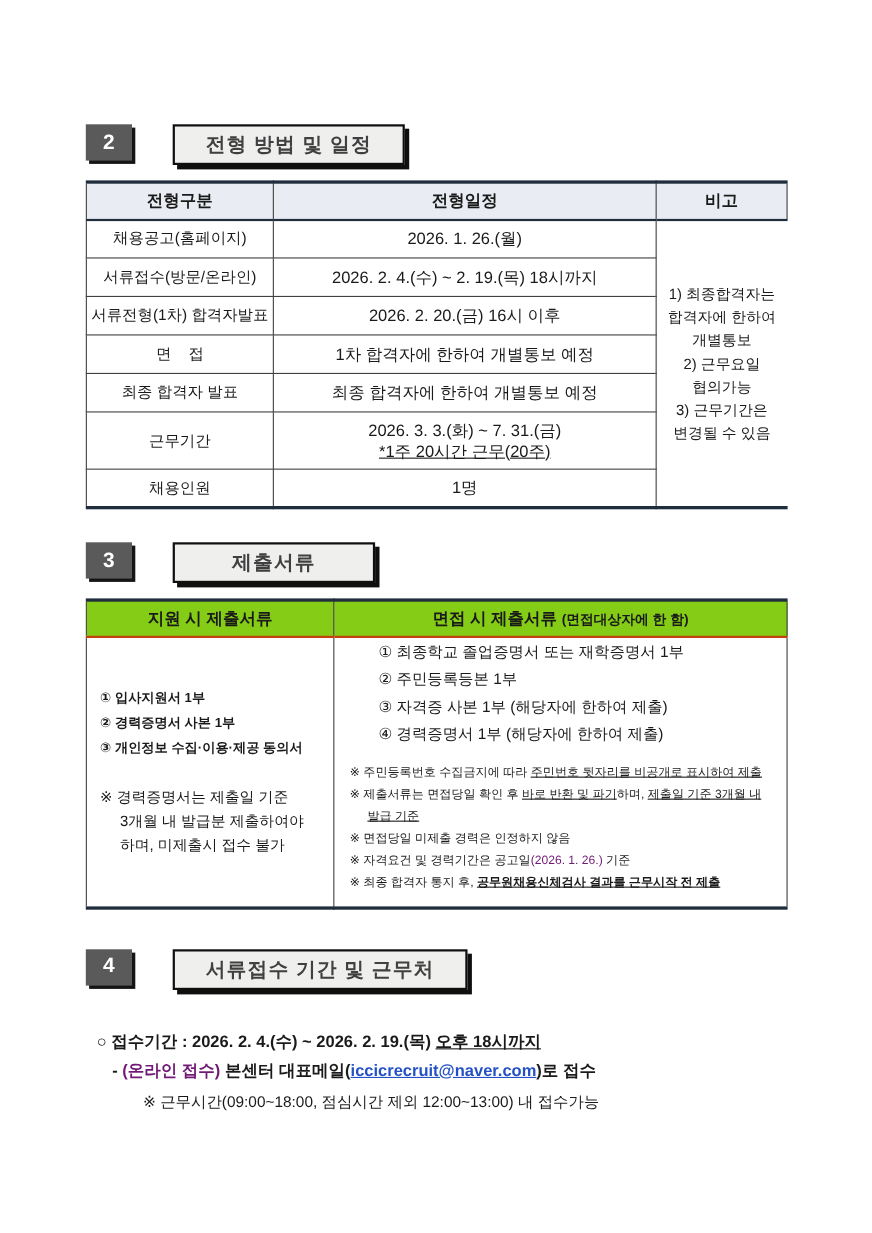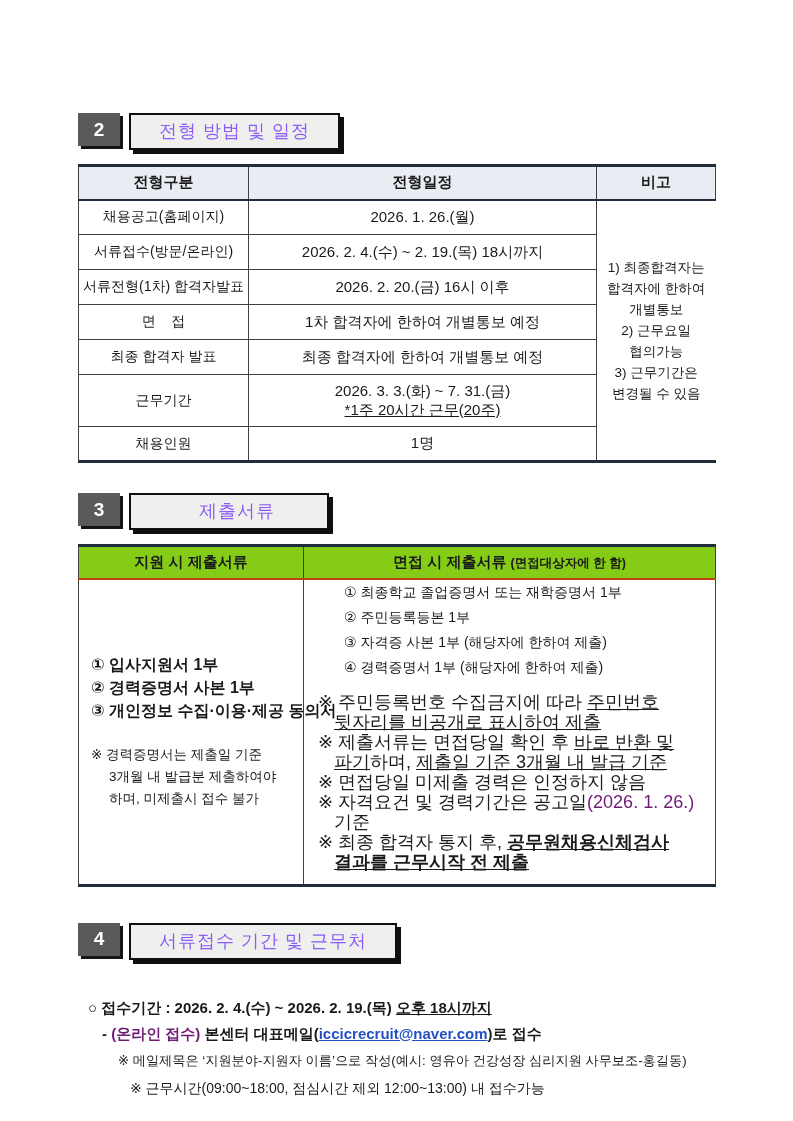--- a/index.html
+++ b/index.html
@@ -14,22 +14,22 @@
 
   
   .section-header { display:flex; align-items:flex-start; gap:9px; margin-bottom:14px; }
   .num-box {
     width:42px; height:33px; background:#5a5a5a; color:#fff;
     font-weight:bold; font-size:19px; display:flex; align-items:center; justify-content:center;
     box-shadow:3px 3px 0 #151515;
   }
   .title-box {
     background:#efefee; border:2px solid #0f0f0f; box-shadow:4px 4px 0 #0f0f0f;
-    font-weight:normal; font-size:18px; letter-spacing:1px; color:#8b5cf6;
-    padding:4px 28px 5px 28px; white-space:pre;
+    font-weight:bold; font-size:18px; letter-spacing:1px; color:#404040;
+    padding:4px 28px 5px 28px; white-space:pre;margin-left:28px;
   }
 
   
   table { border-collapse:collapse; width:637px; table-layout:fixed; }
   .t1 { border-top:3px solid #1f2d3d; border-bottom:3px solid #1f2d3d; margin-bottom:28px; }
   .t1 th {
     background:#e9edf3; font-weight:bold; font-size:15px; height:34px;
     border:1px solid #404040; border-bottom:2px solid #1f2d3d; border-top:none;
   }
   .t1 td { border:1px solid #404040; text-align:center; vertical-align:middle; }
@@ -43,29 +43,29 @@
   .t1 th:last-child { border-right:1px solid #404040; }
 
   .t2 { border-top:3px solid #1f2d3d; border-bottom:3px solid #1f2d3d; }
   .t2 th {
     background:#84cc16; font-weight:bold; font-size:15px; height:33px;
     border:1px solid #404040; border-bottom:2px solid #c2410c; border-top:none;
   }
   .t2 th .sub { font-size:12.5px; }
   .t2 td { border:1px solid #404040; vertical-align:middle; }
   .t2 td.apply-cell { padding:14px 10px 14px 12px; height:212px; }
-  .apply-items div { font-weight:bold; font-size:16px; line-height:23px; white-space:nowrap; }
+  .apply-items div { font-weight:bold; font-size:12px; line-height:23px; white-space:nowrap; }
   .apply-note {
     margin-top:22px; font-size:13.5px; line-height:22px;
     padding-left:18px; text-indent:-18px; word-break:keep-all;
   }
   .t2 td.interview-cell { padding:0 10px 12px 14px; }
   .interview-items { padding-left:26px; margin-bottom:12px; }
   .interview-items div { font-size:14px; line-height:25px; white-space:nowrap; }
-  .interview-notes div { font-size:18px; line-height:20px; padding-left:16px; text-indent:-16px; word-break:keep-all; }
+  .interview-notes div { font-size:11px; line-height:20px; padding-left:16px; text-indent:-16px; word-break:keep-all; }
   .u { text-decoration:underline; }
   .blue { color:#701a75; }
   .bold { font-weight:bold; }
 
   
   .bullets { margin-top:35px; font-size:15px; }
   .line { line-height:26px; white-space:nowrap; }
   .line.main { font-weight:bold; padding-left:10px; }
   .line.dash { font-weight:bold; padding-left:24px; }
   .line.note-mail { font-size:13.2px; padding-left:40px; line-height:27px; }
@@ -136,21 +136,21 @@
         </tr>
         <tr>
           <td class="lbl">채용인원</td>
           <td class="val">1명</td>
         </tr>
       </tbody>
     </table>
 
     <div class="section-header" style="margin-top:30px;">
       <div class="num-box">3</div>
-      <div class="title-box" style="padding-left:68px;padding-right:52px;">제출서류</div>
+      <div class="title-box" style="padding-left:52px;padding-right:52px;">제출서류</div>
     </div>
 
     <table class="t2">
       <colgroup>
           <col style="width:225px">
           <col style="width:412px">
         </colgroup>
       <thead>
         <tr>
           <th>지원 시 제출서류</th>
@@ -187,19 +187,18 @@
     </table>
 
     <div class="section-header" style="margin-top:36px;margin-bottom:10px;">
       <div class="num-box">4</div>
       <div class="title-box">서류접수 기간 및 근무처</div>
     </div>
 
     <div class="bullets">
       <div class="line main"><span>○ 접수기간 : 2026. 2. 4.(수) ~ 2026. 2. 19.(목) </span><span class="u">오후 18시까지</span></div>
       <div class="line dash"><span>- </span><span class="blue">(온라인 접수)</span><span> 본센터 대표메일(</span><a href="#" class="email">iccicrecruit@naver.com</a><span>)로 접수</span></div>
-      <div class="line note-mail">※ 메일제목은 ‘지원분야-지원자 이름’으로 작성(예시: 영유아 건강성장 심리지원 사무보조-홍길동)</div>
       <div class="line note-hours">※ 근무시간(09:00~18:00, 점심시간 제외 12:00~13:00) 내 접수가능</div>
 
     </div>
 
   </div>
 </div>
 
 </body></html>

